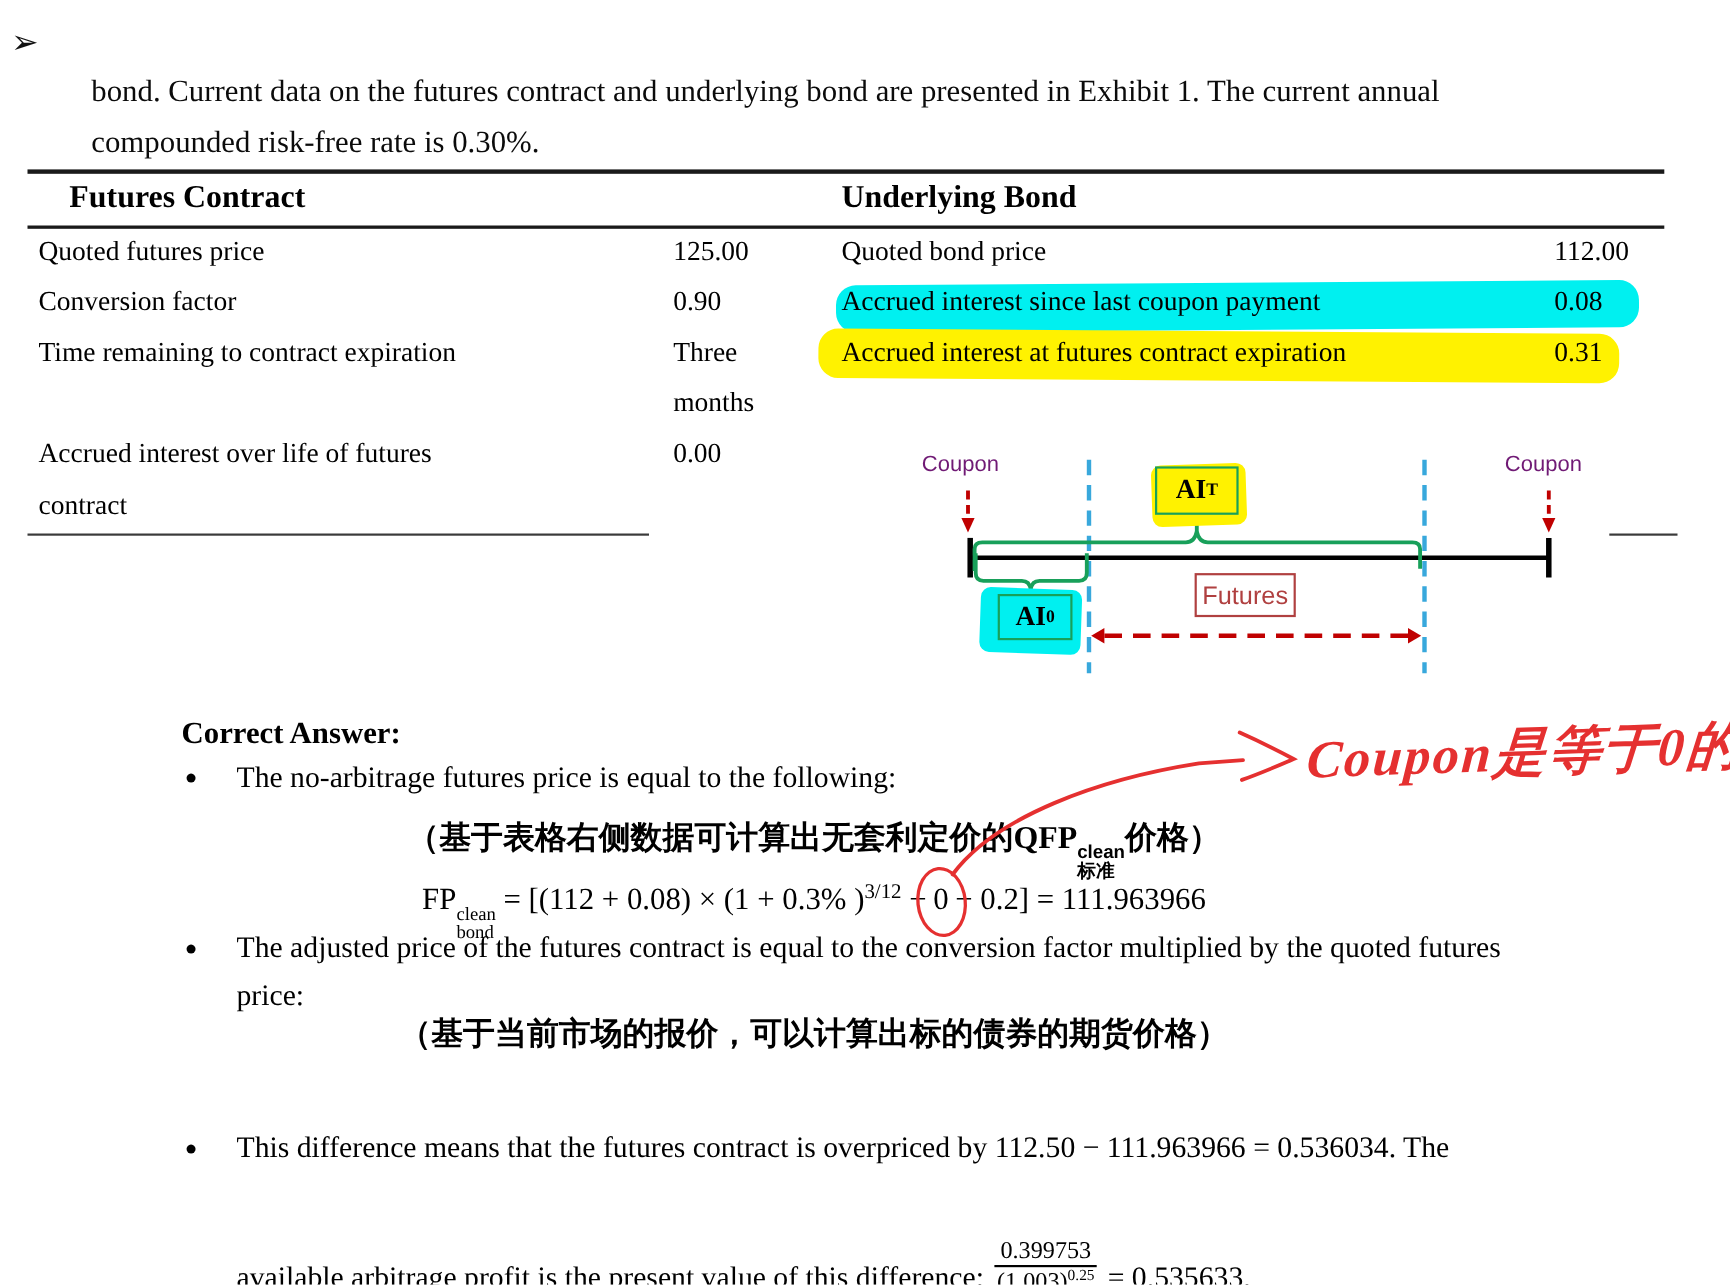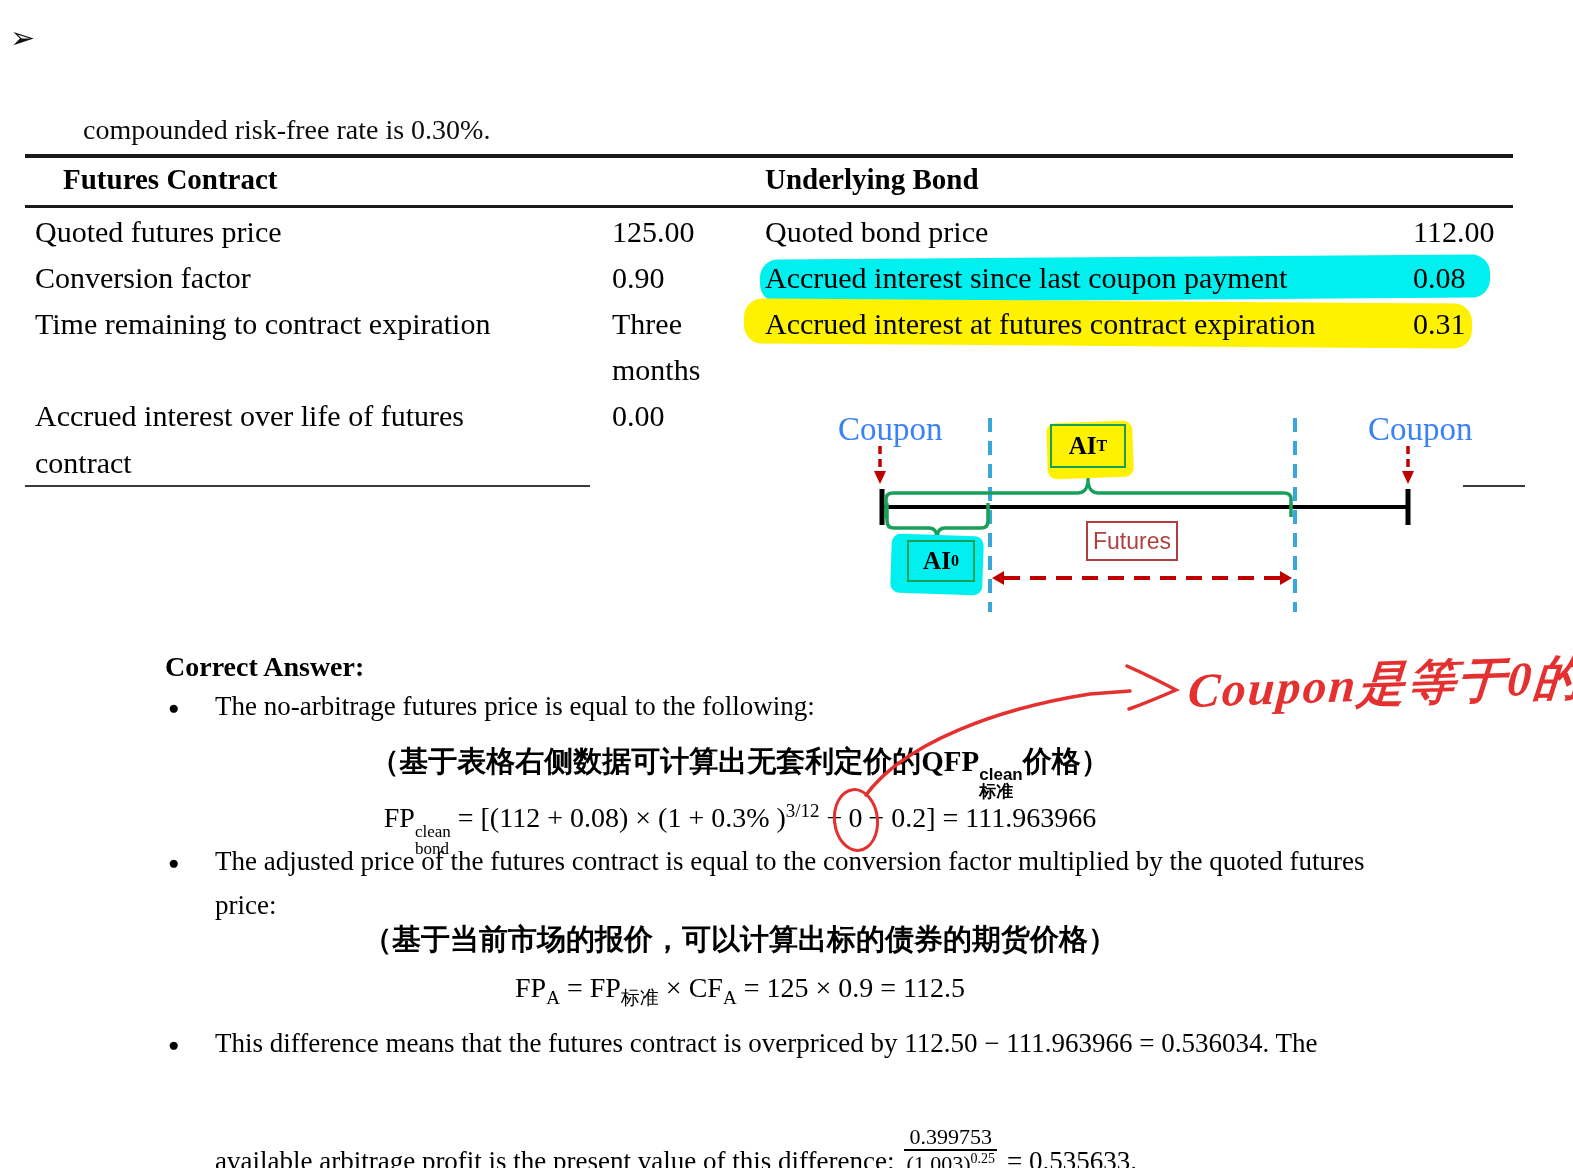--- a/index.html
+++ b/index.html
@@ -10,30 +10,30 @@
   .abs{position:absolute; white-space:nowrap;}
 
   
   .marker{font-size:30px; color:#111;}
   .intro-line{font-size:28px; color:#0b0b0b;}
 
   
   .rule{position:absolute; background:#1a1a1a;}
 
   .th{font-size:29px; font-weight:bold;}
-  .cell{font-size:30px;}
+  .cell{font-size:25px;}
 
   
   .hl{position:absolute; z-index:0;}
   .hl-cyan{background:#00F0F0; border-radius:18px; transform:rotate(-0.4deg);}
   .hl-yellow{background:#FFF200; border-radius:18px; transform:rotate(0.4deg);}
   .cellz{z-index:2;}
 
   
-  .dg-label{font-family:Liberation Serif, serif; color:#3b82f6; font-size:33px;}
+  .dg-label{font-family:Liberation Sans, sans-serif; color:#701a75; font-size:20px;}
   .ai-wrap{position:absolute; z-index:3;}
   .ai-blob{position:absolute; border-radius:9px;}
   .ai-box{position:absolute; inset:0; border:2px solid #18A05A; display:flex; align-items:center; justify-content:center;
           font-weight:bold; font-size:25px; font-family:"Liberation Serif",serif; color:#000;}
   .ai-box sub{font-size:16px; vertical-align:-5px;}
   .futures-box{position:absolute; border:2.5px solid #B04040; color:#B04040; display:flex; align-items:center; justify-content:center;
           font-family:"Liberation Sans", sans-serif; font-size:23px; background:#fff; z-index:3;}
 
   
   .ans-h{font-size:28px; font-weight:bold;}
@@ -57,20 +57,21 @@
   .handwriting{color:#E53030; font-size:48px; font-style:italic; letter-spacing:2px;
                font-family:"Liberation Serif", serif; transform:rotate(-2deg) skewX(-6deg); font-weight:600;}
   svg{overflow:visible;}
 </style>
 </head>
 <body>
 
 <div class="page">
 
   <span class="abs marker" style="left:10px; top:20px;">➢</span>
+  <div class="abs intro-line" style="left:83px; top:68px;">bond. Current data on the futures contract and underlying bond are presented in Exhibit 1. The current annual</div>
   <div class="abs intro-line" style="left:83px; top:114px;">compounded risk-free rate is 0.30%.</div>
 
   <div class="rule" style="left:25px; top:154px; width:1488px; height:4px;"></div>
   <div class="abs th" style="left:35px; top:163px;margin-left:28px;">Futures Contract</div>
   <div class="abs th" style="left:765px; top:163px;">Underlying Bond</div>
   <div class="rule" style="left:25px; top:205px; width:1488px; height:3px;"></div>
 
   <div class="hl hl-cyan" style="left:760px; top:257px; width:730px; height:43px;"></div>
   <div class="hl hl-yellow" style="left:744px; top:301px; width:728px; height:45px;"></div>
 
@@ -164,26 +165,20 @@
     <span>+</span><span class="zero-wrap"><span>0</span><span class="zero-ring"></span></span><span>−</span>
     <span>0.2] = 111.963966</span>
   </div>
 
   <span class="abs bullet" style="left:168px; top:852px;">●</span>
   <div class="abs ans-t" style="left:215px; top:846px;">The adjusted price of the futures contract is equal to the conversion factor multiplied by the quoted futures</div>
   <div class="abs ans-t" style="left:215px; top:890px;">price:</div>
 
   <div class="abs cn center-line" style="left:215px; top:920px; width:1050px;">（基于当前市场的报价，可以计算出标的债券的期货价格）</div>
 
-  <div class="abs formula center-line" style="left:215px; top:972px; width:1050px;">
-    <span>FP</span><sub class="sb">A</sub>
-    <span>= FP</span><sub class="sb" style="font-family:'Liberation Sans',sans-serif;">标准</sub>
-    <span>× CF</span><sub class="sb">A</sub>
-    <span>= 125 × 0.9 = 112.5</span>
-  </div>
 
   <span class="abs bullet" style="left:168px; top:1034px;">●</span>
   <div class="abs ans-t" style="left:215px; top:1028px;">This difference means that the futures contract is overpriced by 112.50 − 111.963966 = 0.536034. The</div>
   <div class="abs ans-t b3row" style="left:215px; top:1072px; height:62px;">
     <span>available arbitrage profit is the present value of this difference:</span>
     <span class="frac">
       <span class="num">0.399753</span>
       <span class="den"><span>(1.003)</span><sup style="font-size:14px;">0.25</sup></span>
     </span>
     <span>=  0.535633.</span>

